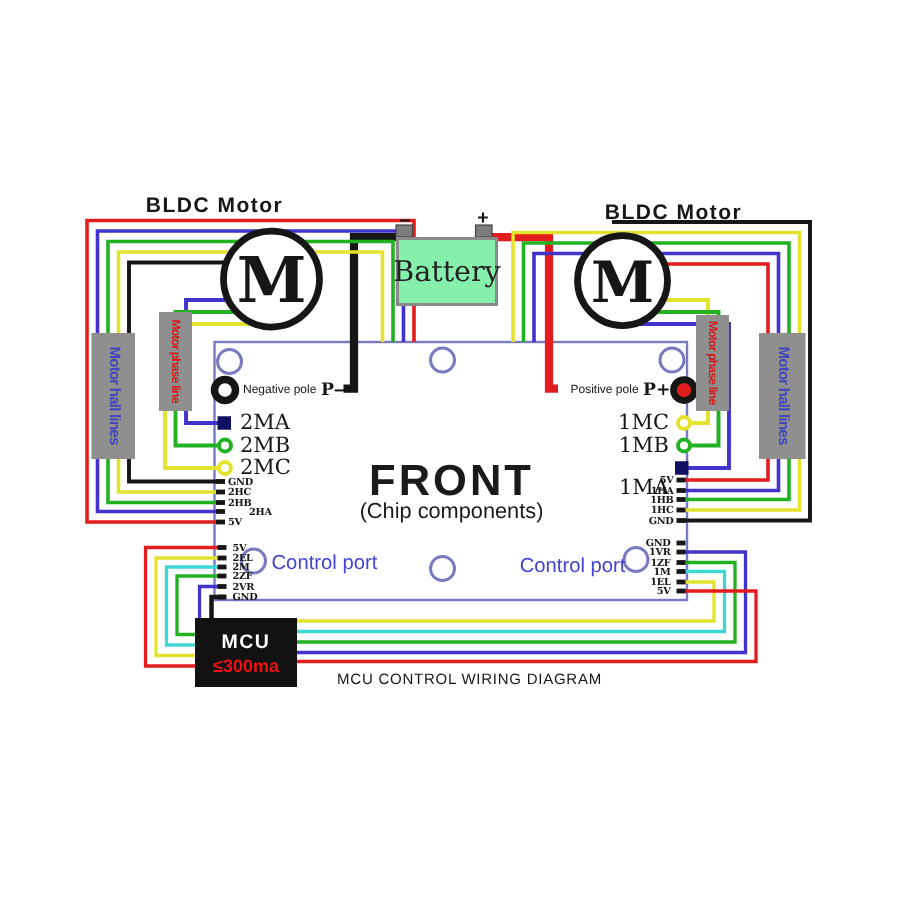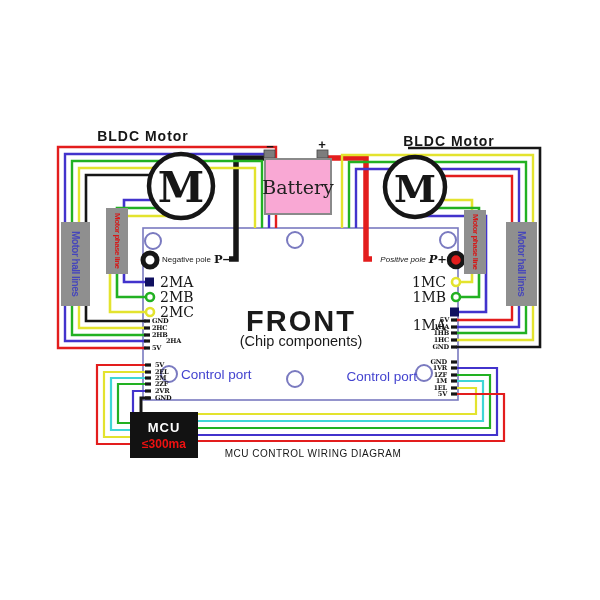--- a/index.html
+++ b/index.html
@@ -13,22 +13,22 @@
   .tiny{font-family:"DejaVu Serif",serif;font-size:6.5px;font-weight:700;line-height:6.5px;letter-spacing:-0.2px;}
   .pole{font-size:8px;display:flex;align-items:center;gap:3px;}
   .pole .sym{font-family:"DejaVu Serif",serif;font-size:11.5px;font-weight:700;}
   .ctrl{font-size:13.5px;color:#4343cf;}
   .front{font-size:29px;letter-spacing:2px;font-weight:600;transform:translateX(-50%);color:#1a1a1a;text-align:right;}
   .front-sub{font-size:14.5px;transform:translateX(-50%);color:#1a1a1a;}
   .bar{position:absolute;background:#8f8f8f;display:flex;align-items:center;justify-content:center;
        writing-mode:vertical-rl;font-weight:700;overflow:visible;}
   .bar-hall{font-size:10px;letter-spacing:-0.5px;color:#4646bb;}
   .bar-phase{font-size:8px;letter-spacing:-0.5px;color:#d41a1a;}
-  .battery{position:absolute;left:264px;top:158px;width:68px;height:57px;border:2px solid #8a8a8a;
-           background:#f9a8d4;display:flex;align-items:center;justify-content:center;
+  .battery{position:absolute;left:264px;top:158px;width:68px;height:46px;border:2px solid #8a8a8a;
+           background:#86efac;display:flex;align-items:center;justify-content:center;
            font-family:"DejaVu Serif",serif;font-size:19px;color:#222;box-sizing:border-box;}
   .pm{font-size:13px;font-weight:700;transform:translateX(-50%);}
   .mcu{position:absolute;left:130px;top:412px;width:68px;height:46px;background:#121212;
        display:flex;flex-direction:column;align-items:center;justify-content:center;gap:2px;}
   .mcu .l1{color:#fff;font-size:13px;font-weight:700;letter-spacing:1px;text-align:center;}
   .mcu .l2{color:#ee1111;font-size:12px;font-weight:700;text-align:center;}
   .title{font-size:10px;font-weight:400;letter-spacing:0.5px;transform:translateX(-50%);}
 </style>
 </head>
 <body>
@@ -145,21 +145,21 @@
 
   <div class="t front" style="left:301px;top:305px;">FRONT</div>
   <div class="t front-sub" style="left:301px;top:333px;">(Chip components)</div>
   <div class="t ctrl" style="left:181px;top:367px;">Control port</div>
   <div class="t ctrl" style="right:183px;top:369px;">Control port</div>
 
   <div class="t pole" style="left:162px;top:252px;">
     <span>Negative pole</span>
     <span class="sym">P—</span>
   </div>
-  <div class="t pole" style="right:153px;top:252px;font-style:italic;">
+  <div class="t pole" style="right:153px;top:252px;">
     <span>Positive pole</span>
     <span class="sym">P+</span>
   </div>
 
   <div class="t phase-lab" style="left:160px;top:274px;">2MA</div>
   <div class="t phase-lab" style="left:160px;top:289px;">2MB</div>
   <div class="t phase-lab" style="left:160px;top:304px;">2MC</div>
   <div class="t phase-lab" style="right:154px;top:274px;">1MC</div>
   <div class="t phase-lab" style="right:154px;top:289px;">1MB</div>
   <div class="t phase-lab" style="right:154px;top:304px;margin-top:13px;">1MA</div>

